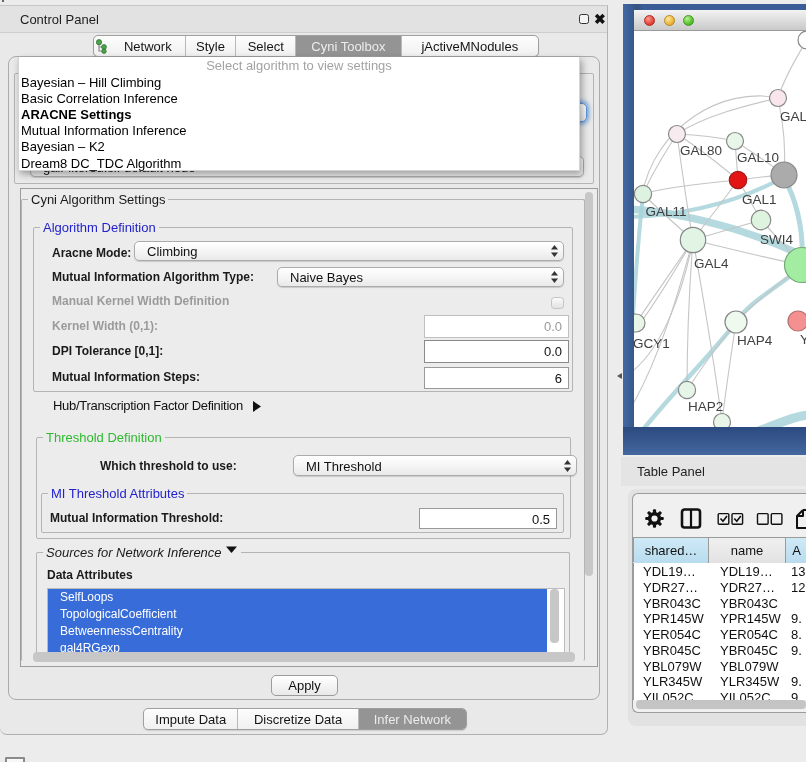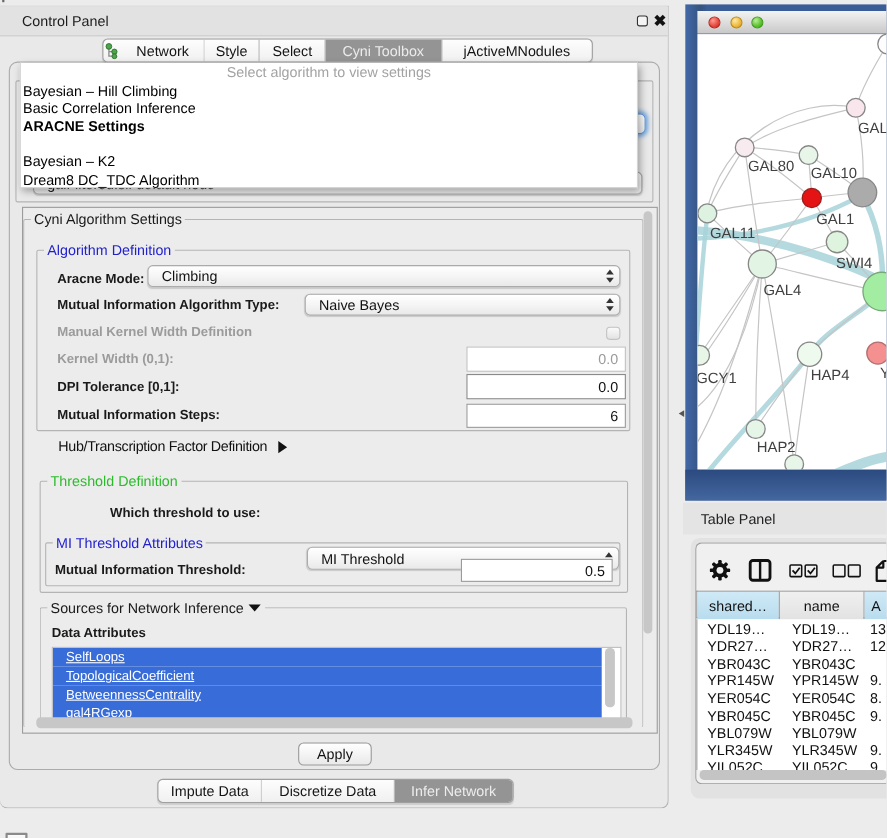--- a/index.html
+++ b/index.html
@@ -37,21 +37,21 @@
 
 
 .combo { position:absolute; border:1px solid #ababab; border-radius:5px; background:linear-gradient(#ffffff,#f4f4f4 55%,#e9e9e9); box-shadow:0 1px 1px rgba(0,0,0,0.15); font-size:13px; color:#111; }
 .combo .ctext { position:absolute; left:12px; top:50%; transform:translateY(-50%); white-space:nowrap; }
 .combo .arr { position:absolute; right:4px; top:50%; transform:translateY(-50%); width:9px; height:14px; }
 
 .tfield { position:absolute; background:#fff; font-size:13px; color:#111; text-align:right; line-height:21px; padding-right:6px; }
 
 
 #attrlist { left:47px; top:582px; width:518px; height:70px; background:#fff; border:1px solid #bbb; overflow:hidden; }
-.lrow { width:499px; height:17px; background:#386cd8; color:#fff; font-size:12px; line-height:17px; padding-left:12px;text-decoration:underline; }
+.lrow { width:499px; height:17px; background:#386cd8; color:#fff; font-size:12px; line-height:17px; padding-left:12px; }
 
 .thumbV { position:absolute; background:#c7c7c7; border-radius:4px; }
 
 
 #applybtn { left:271px; top:669px; width:67px; height:21px; border:1px solid #9c9c9c; border-radius:5px; background:linear-gradient(#ffffff,#e9e9e9); font-size:13px; color:#111; text-align:center; line-height:19px; }
 
 
 #popup { left:18px; top:51px; width:562px; height:114px; background:#fff; border:1px solid #d4d4d4; border-top:none; box-shadow:2px 3px 7px rgba(0,0,0,0.35); border-radius:0; }
 #popup .hint { position:absolute; top:0; left:0; width:100%; text-align:center; font-size:13px; color:#a3a3a3; line-height:17px; }
 #popup .item { position:absolute; left:2px; font-size:13px; color:#000; line-height:16px; white-space:nowrap; }
@@ -140,35 +140,35 @@
 
   <div class="abs" style="left:53px; top:392px; font-size:13px; color:#111; letter-spacing:-0.3px;">Hub/Transcription Factor Definition</div>
   <svg class="abs" style="left:251px; top:394px;" width="12" height="13" viewBox="0 0 12 13">
       <path d="M2 1 L10 6.5 L2 12 Z" fill="#111"></path>
     </svg>
 
   <div class="grp" style="left:36px; top:431px; width:535px; height:102px;">
     <span class="glabel green">Threshold Definition</span>
   </div>
   <div class="blab" style="left:100px; top:453px;">Which threshold to use:</div>
-  <div class="combo" style="left:279px; top:449px; width:284px; height:21px;margin-top:42px;">
+  <div class="combo" style="left:293px; top:449px; width:284px; height:21px;">
     <span class="ctext">MI Threshold</span>
     <svg class="arr" viewBox="0 0 9 14">
         <path d="M4.5 1 L8 5.5 L1 5.5 Z" fill="#333"></path>
         <path d="M4.5 13 L1 8.5 L8 8.5 Z" fill="#333"></path>
       </svg>
   </div>
   <div class="grp" style="left:41px; top:487px; width:523px; height:40px;">
     <span class="glabel blue">MI Threshold Attributes</span>
   </div>
   <div class="blab" style="left:50px; top:505px;">Mutual Information Threshold:</div>
   <div class="tfield" style="left:419px; top:502px; width:138px; height:21px; border:1px solid #9a9a9a;">0.5</div>
 
   <div class="grp" style="left:36px; top:546px; width:534px; height:110px; border-bottom:none;">
-    <span class="glabel" style="display:flex; align-items:center;">Sources for Network Inference&nbsp;
+    <span class="glabel" style="display:flex; align-items:flex-start;font-style:italic;">Sources for Network Inference&nbsp;
       <svg width="13" height="9" viewBox="0 0 13 9">
           <path d="M1 1.5 L12 1.5 L6.5 8 Z" fill="#111"></path>
         </svg>
     </span>
   </div>
   <div class="blab" style="left:47px; top:562px;">Data Attributes</div>
   <div id="attrlist" class="abs">
     <div class="lrow">SelfLoops</div>
     <div class="lrow">TopologicalCoefficient</div>
     <div class="lrow">BetweennessCentrality</div>
@@ -185,20 +185,21 @@
     <div class="seg" style="width:95px;">Impute Data</div>
     <div class="seg" style="width:121px;">Discretize Data</div>
     <div class="seg sel" style="width:108px;">Infer Network</div>
   </div>
 
   <div id="popup" class="abs">
     <div class="hint">Select algorithm to view settings</div>
     <div class="item" style="top:17.5px; font-size:13px;">Bayesian – Hill Climbing</div>
     <div class="item" style="top:33.7px;">Basic Correlation Inference</div>
     <div class="item" style="top:49.9px; font-weight:bold;">ARACNE Settings</div>
+    <div class="item" style="top:66.1px;">Mutual Information Inference</div>
     <div class="item" style="top:82.3px;">Bayesian – K2</div>
     <div class="item" style="top:98.5px;">Dream8 DC_TDC Algorithm</div>
   </div>
 </div>
 
 <div class="abs" style="left:617px; top:373px; width:0; height:0; border-top:3px solid transparent; border-bottom:3px solid transparent; border-right:5px solid #555;"></div>
 
 <div class="abs" style="left:5px; top:757px; width:20px; height:12px; border:2px solid #8a8a8a; border-radius:1px; background:linear-gradient(#fcfcfc,#e8e8e8);"></div>
 
 <div id="net" class="abs">

